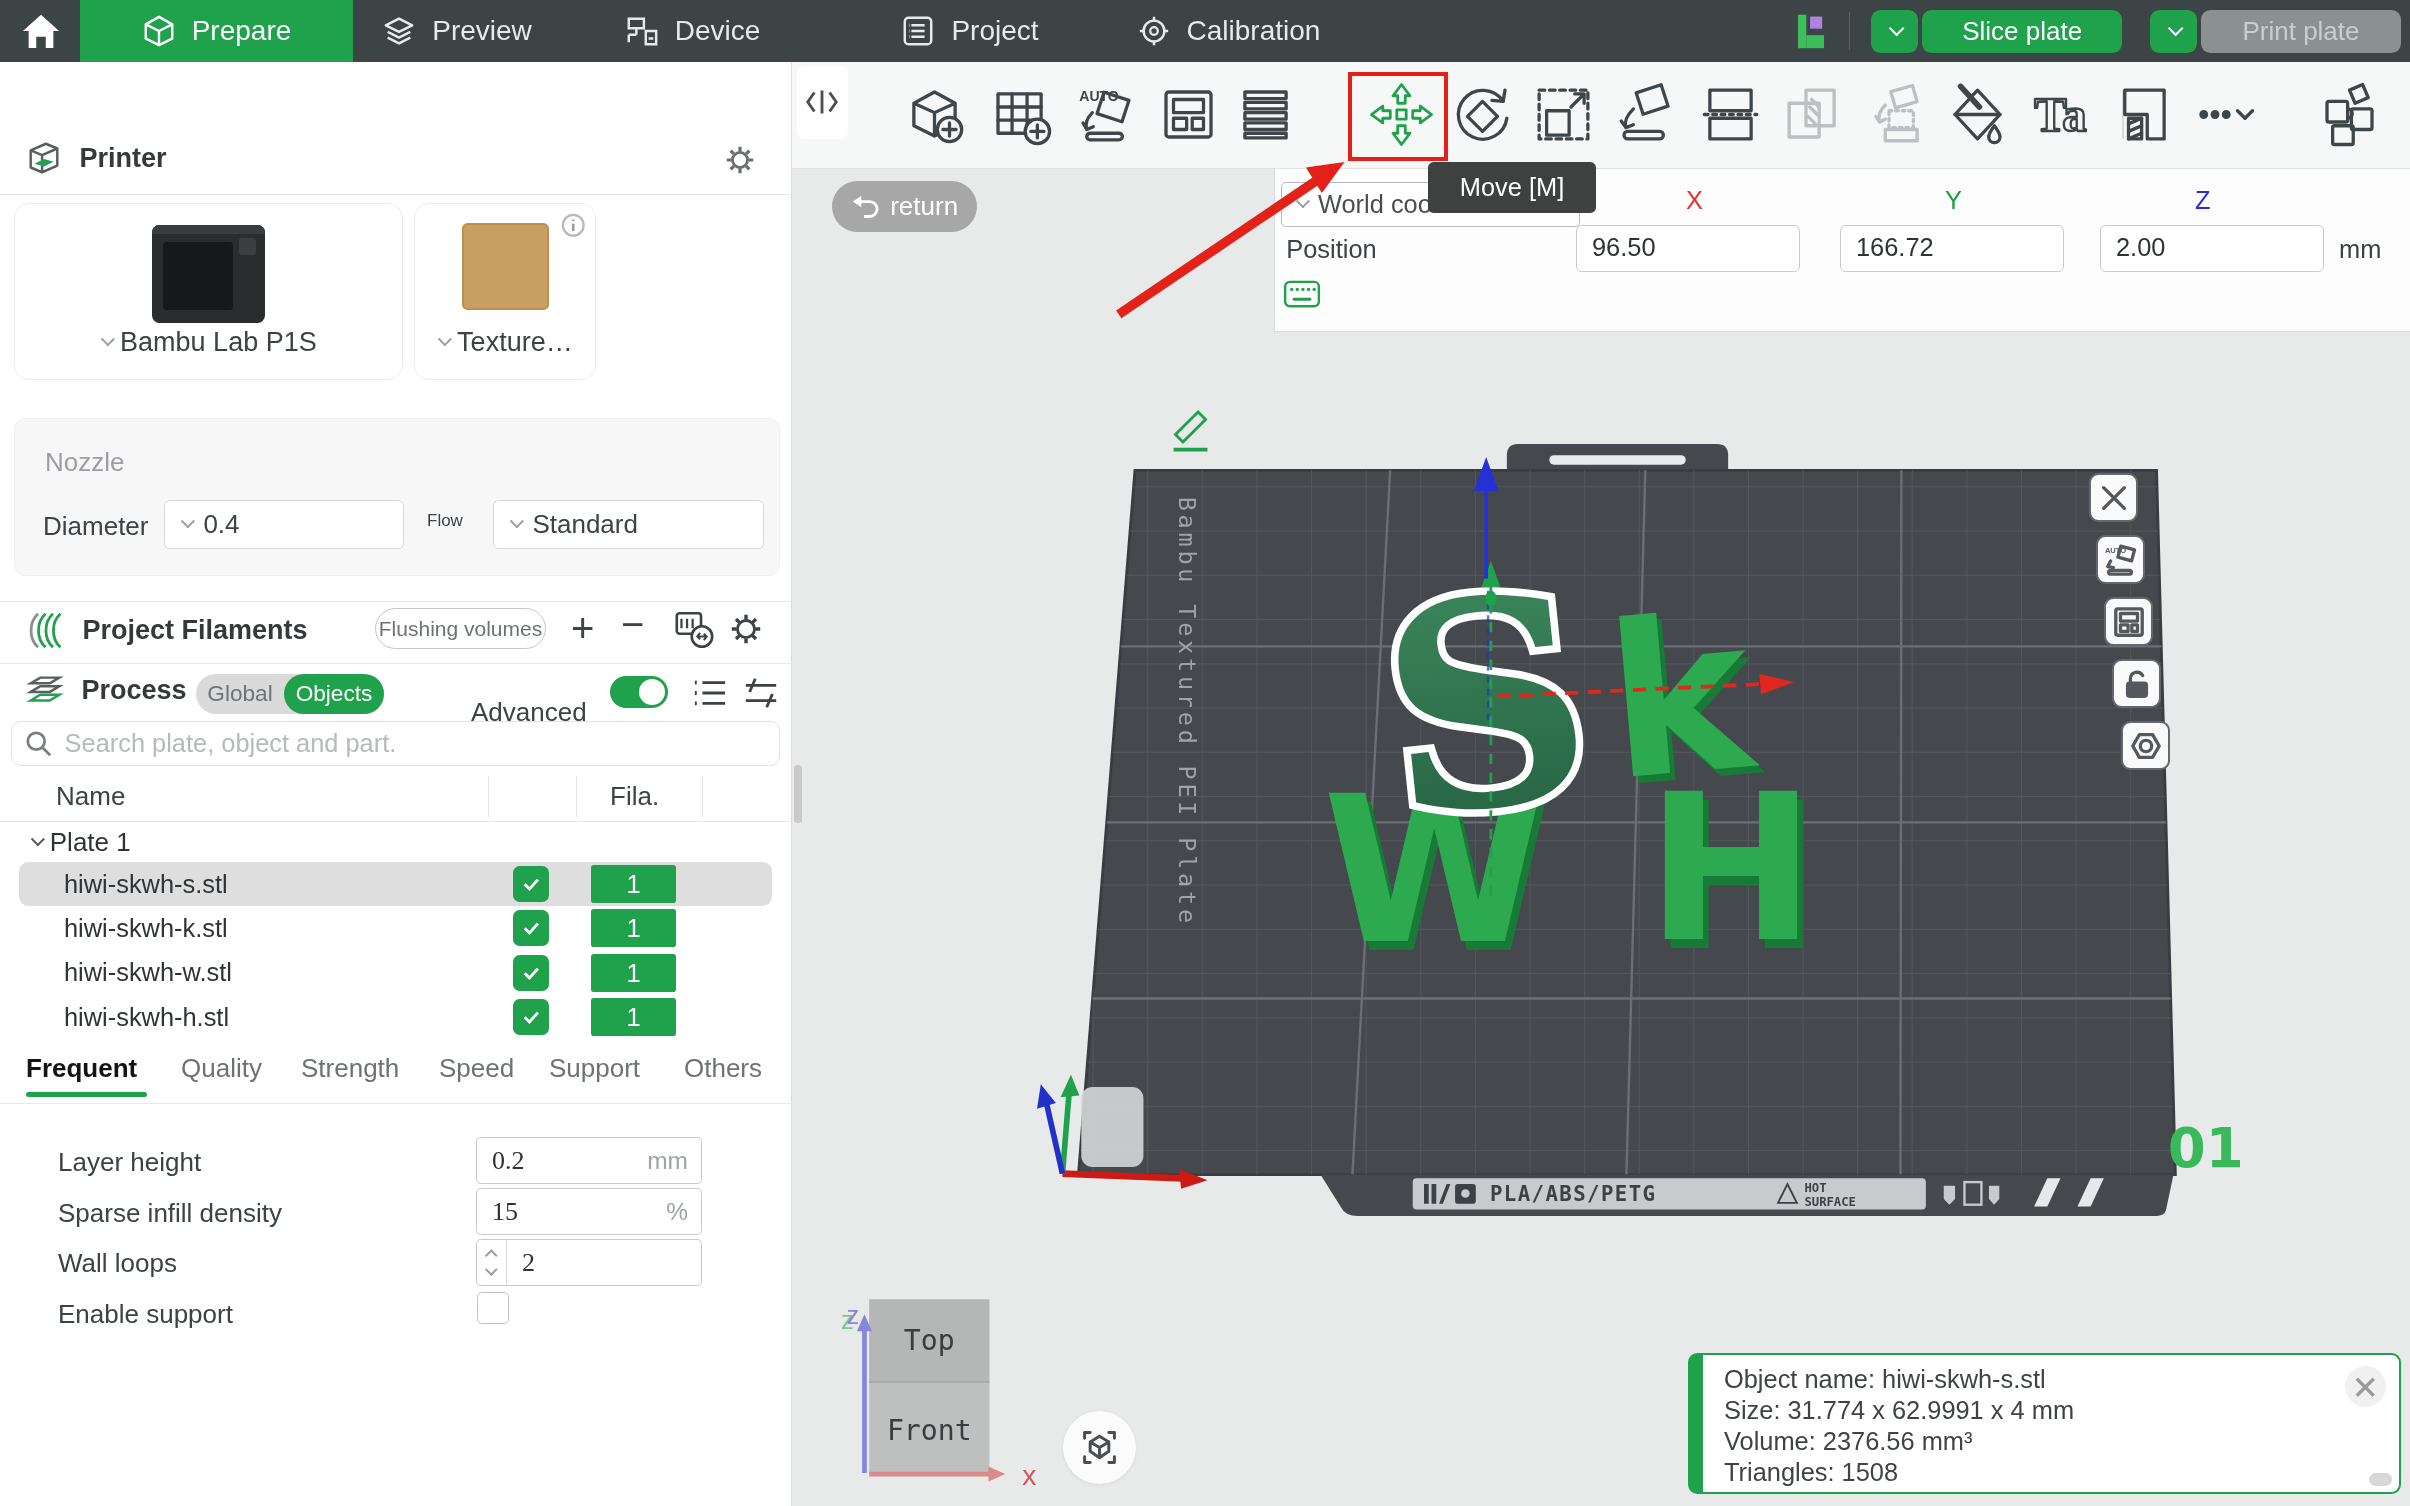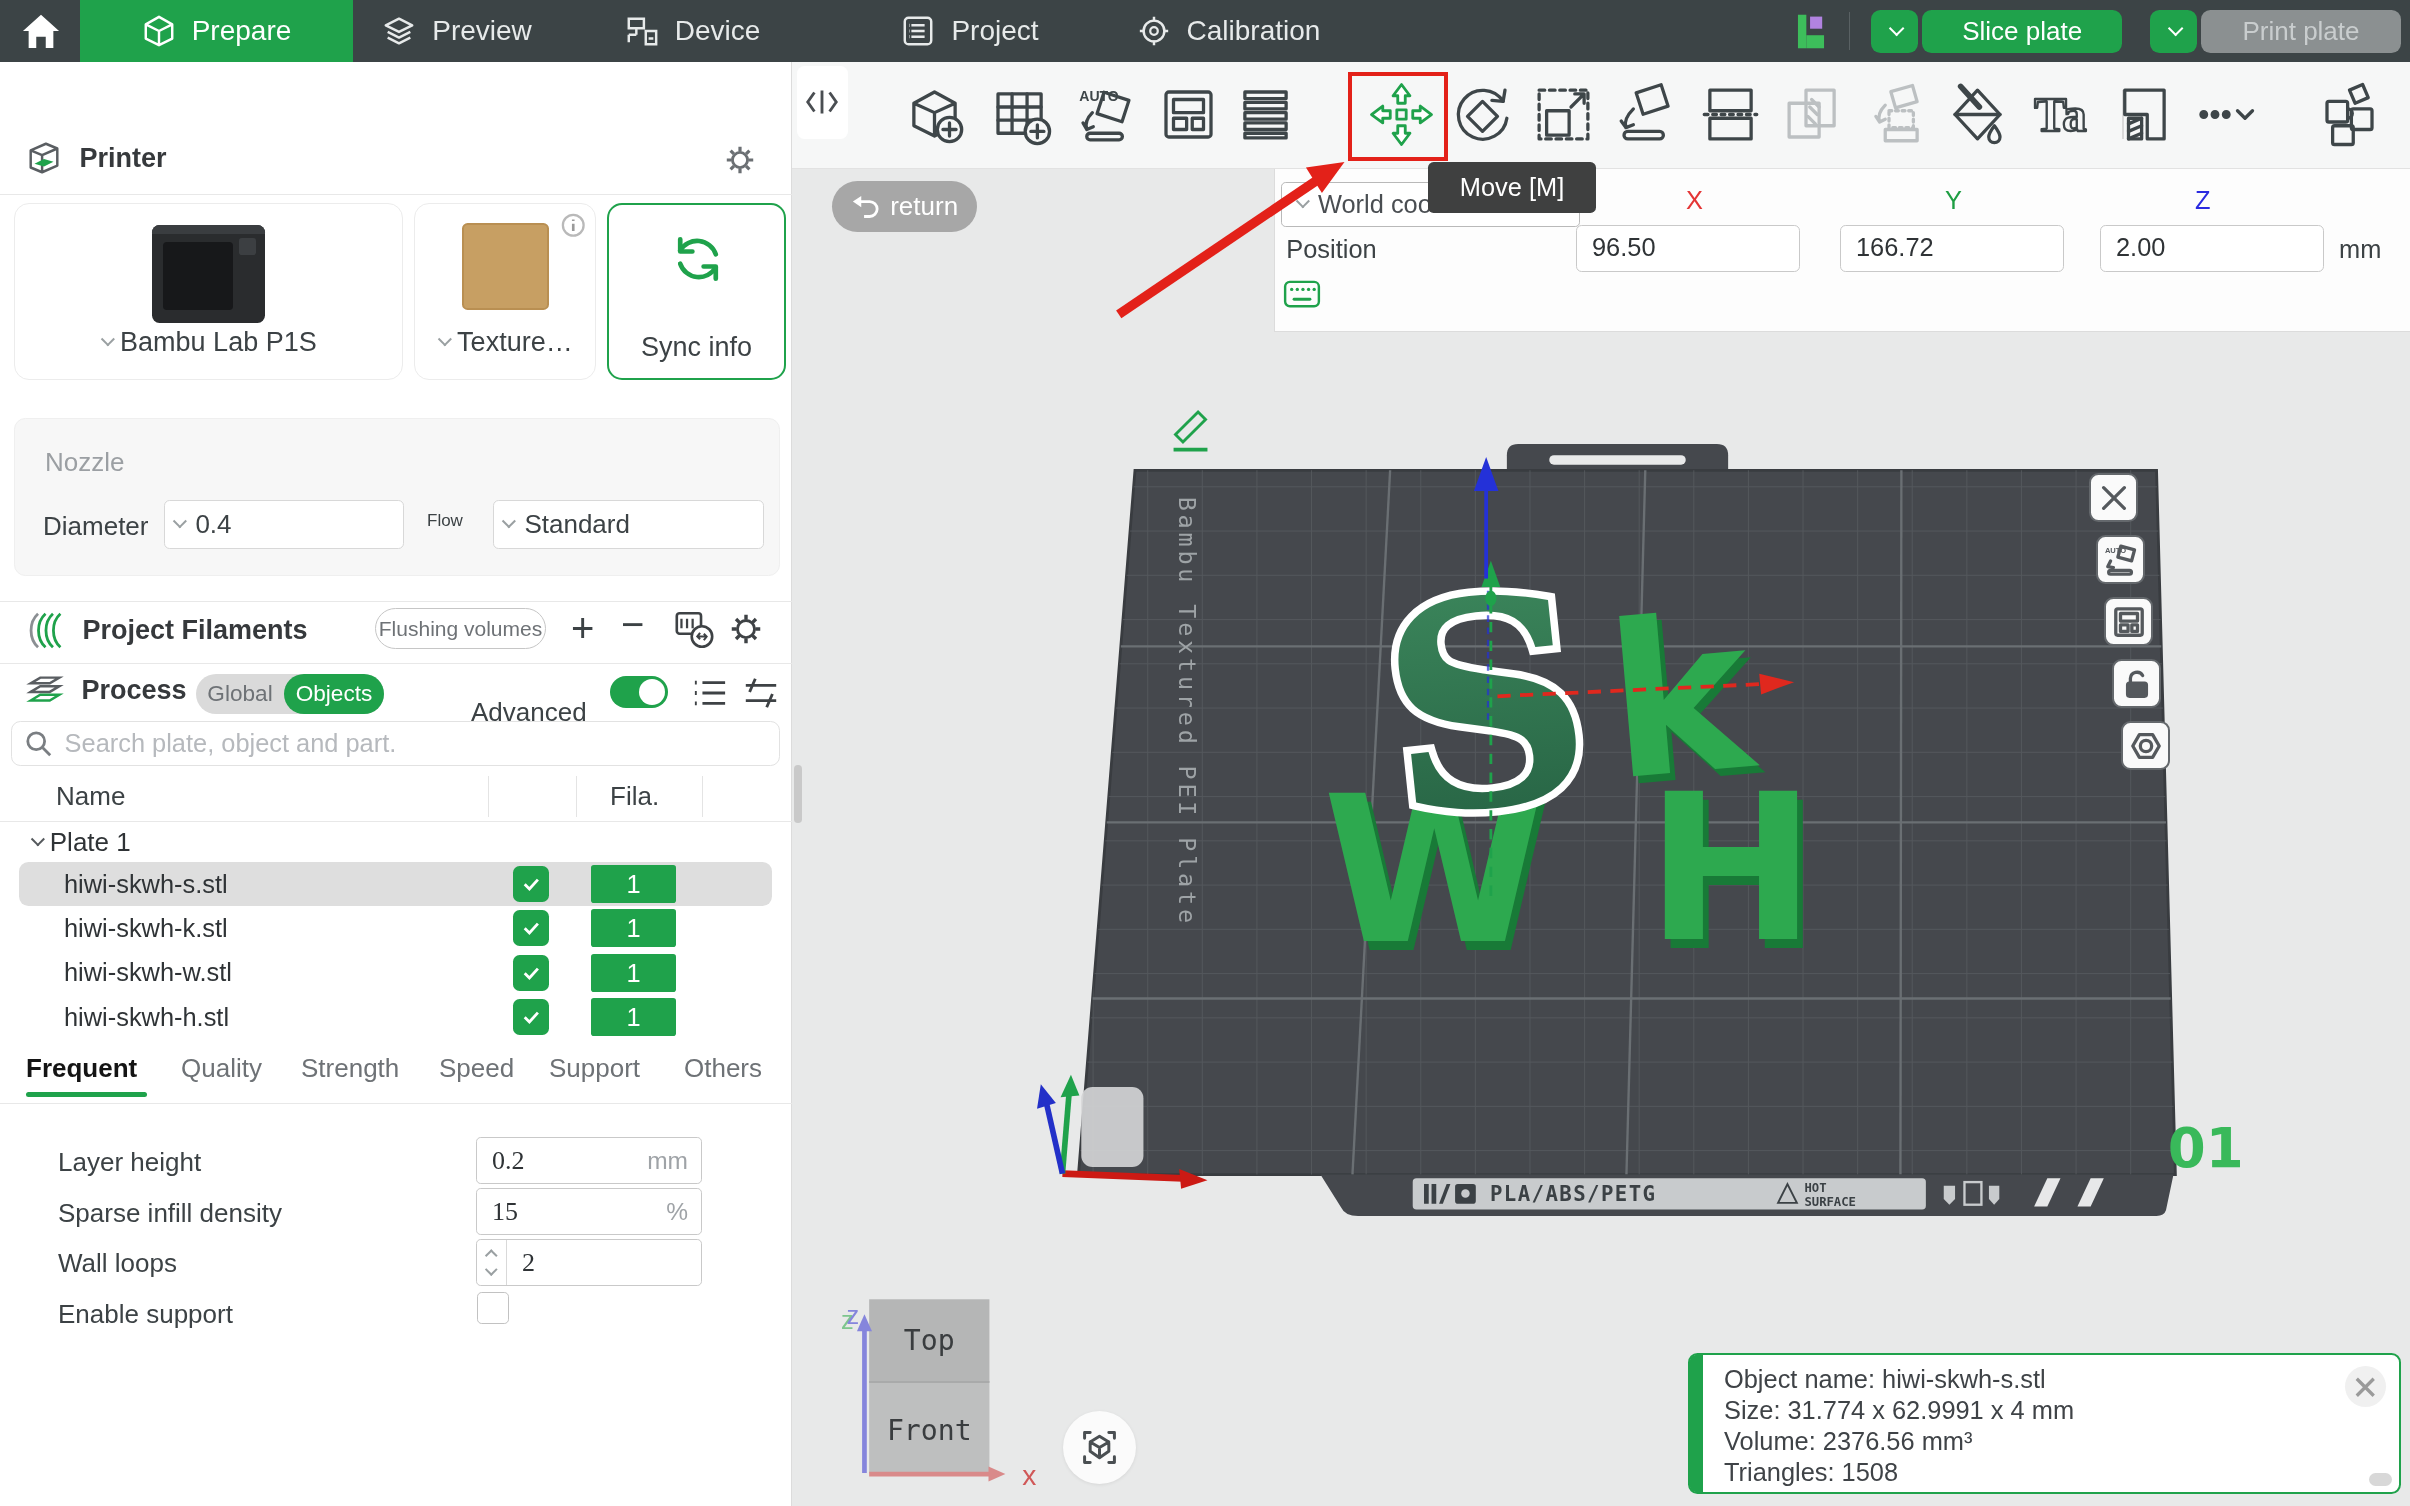--- a/index.html
+++ b/index.html
@@ -21,21 +21,21 @@
   .chevron{display:inline-block;width:11.3px;height:11.3px;border-right:2.8px solid currentColor;border-bottom:2.8px solid currentColor;transform:rotate(45deg) translateY(-2.8px)}
   
   .sidebar{position:absolute;left:0;top:62px;width:792px;height:1444px;background:#fff;border-right:0.9px solid #DCDCDC;z-index:5}
   .sec-head{position:absolute;left:0;display:flex;align-items:center;gap:17px;padding-left:24.5px}
   .sec-title{font-size:27px;font-weight:bold;color:#36393C}
   .hdiv{position:absolute;left:0;width:792px;height:0.9px;background:#E8E8E8}
   .card{position:absolute;top:141px;background:#fff;border:1.9px solid #ECECEC;border-radius:15px}
   .card-label{position:absolute;left:0;right:0;bottom:21px;display:flex;align-items:center;justify-content:center;gap:9.4px;font-size:27px;color:#3C4245}
   .chev-g{width:10.4px;height:10.4px;border-right:2.8px solid #9aa0a2;border-bottom:2.8px solid #9aa0a2;transform:rotate(45deg) translateY(-3.8px);display:inline-block}
   .groupbox{position:absolute;left:14px;top:356px;width:766px;height:158px;background:#F7F7F7;border:0.9px solid #EFEFEF;border-radius:11.3px}
-  .dd{position:absolute;height:49px;background:#fff;border:0.9px solid #D8D8D8;border-radius:5.6px;display:flex;align-items:center;gap:13px;padding-left:7px;font-size:26px;color:#3C4245}
+  .dd{position:absolute;height:49px;background:#fff;border:0.9px solid #D8D8D8;border-radius:5.6px;display:flex;align-items:center;gap:13px;padding-left:15px;font-size:26px;color:#3C4245}
   .pill{position:absolute;border:1.9px solid #C6C6C6;border-radius:21px;color:#6E7276;font-size:21px;display:flex;align-items:center;justify-content:center}
   .seg{position:absolute;left:196px;top:612px;width:188px;height:40px;background:#DADADA;border-radius:20px;display:flex;align-items:center}
   .seg-g{flex:1;text-align:center;font-size:22.6px;color:#6E7276}
   .seg-o{width:100px;height:40px;background:#1FA24B;border-radius:20px;color:#fff;font-size:22.6px;display:flex;align-items:center;justify-content:center}
   .toggle{position:absolute;left:610px;top:614px;width:58px;height:32px;background:#1FA24B;border-radius:16px}
   .toggle .knob{position:absolute;right:2.8px;top:2.8px;width:26px;height:26px;background:#fff;border-radius:50%}
   .search{position:absolute;left:11.3px;top:659px;width:769px;height:45px;border:1.9px solid #E2E2E2;border-radius:9.4px;display:flex;align-items:center;padding-left:13px;gap:11.3px}
   .search input{border:none;outline:none;font-size:25.4px;color:#555;width:659px;font-family:"Liberation Sans",sans-serif}
   .search input::placeholder{color:#B6B9BD}
   .vdiv{position:absolute;width:0.9px;background:#E4E4E4}
@@ -171,31 +171,20 @@
     <div class="abs" style="left:47px;top:19px;width:87px;height:87px;background:#C79F63;border:2.8px solid #B98F52;border-radius:5.6px"></div>
     <svg class="abs" style="right:9.4px;top:9.4px" width="24.5" height="24.5" viewBox="0 0 26 26">
         <circle cx="13" cy="13" r="11" fill="none" stroke="#B9B9B9" stroke-width="2.4"></circle>
         <path d="M13 7 v1.5 M13 11.5 V19" stroke="#9A9A9A" stroke-width="2.8"></path>
       </svg>
     <div class="card-label">
         <span class="chev-g"></span>
         <span>Texture…</span>
       </div>
   </div>
-  <div class="card" style="left:607px;width:179px;height:177px;border:2.8px solid #1FA24B">
-    <svg class="abs" style="left:60px;top:24.5px" width="58" height="58" viewBox="0 0 62 62">
-        <path d="M50 26 A21 21 0 0 0 12 22" fill="none" stroke="#1FA24B" stroke-width="5" stroke-linecap="round"></path>
-        <path d="M12 36 A21 21 0 0 0 50 40" fill="none" stroke="#1FA24B" stroke-width="5" stroke-linecap="round"></path>
-        <path d="M12 10 V23 H25" fill="none" stroke="#1FA24B" stroke-width="5" stroke-linecap="round" stroke-linejoin="round"></path>
-        <path d="M50 52 V39 H37" fill="none" stroke="#1FA24B" stroke-width="5" stroke-linecap="round" stroke-linejoin="round"></path>
-      </svg>
-    <div class="card-label" style="bottom:15px">
-        <span>Sync info</span>
-      </div>
-  </div>
 
   <div class="groupbox">
     <div class="abs" style="left:30px;top:28px;font-size:26px;color:#9B9FA3">Nozzle</div>
     <div class="abs" style="left:28px;top:92px;font-size:26px">Diameter</div>
     <div class="dd" style="left:149px;top:81px;width:240px">
         <span class="chev-g"></span>
         <span>0.4</span>
       </div>
     <div class="abs" style="left:412px;top:92px;font-size:17px">Flow</div>
     <div class="dd" style="left:478px;top:81px;width:271px">

